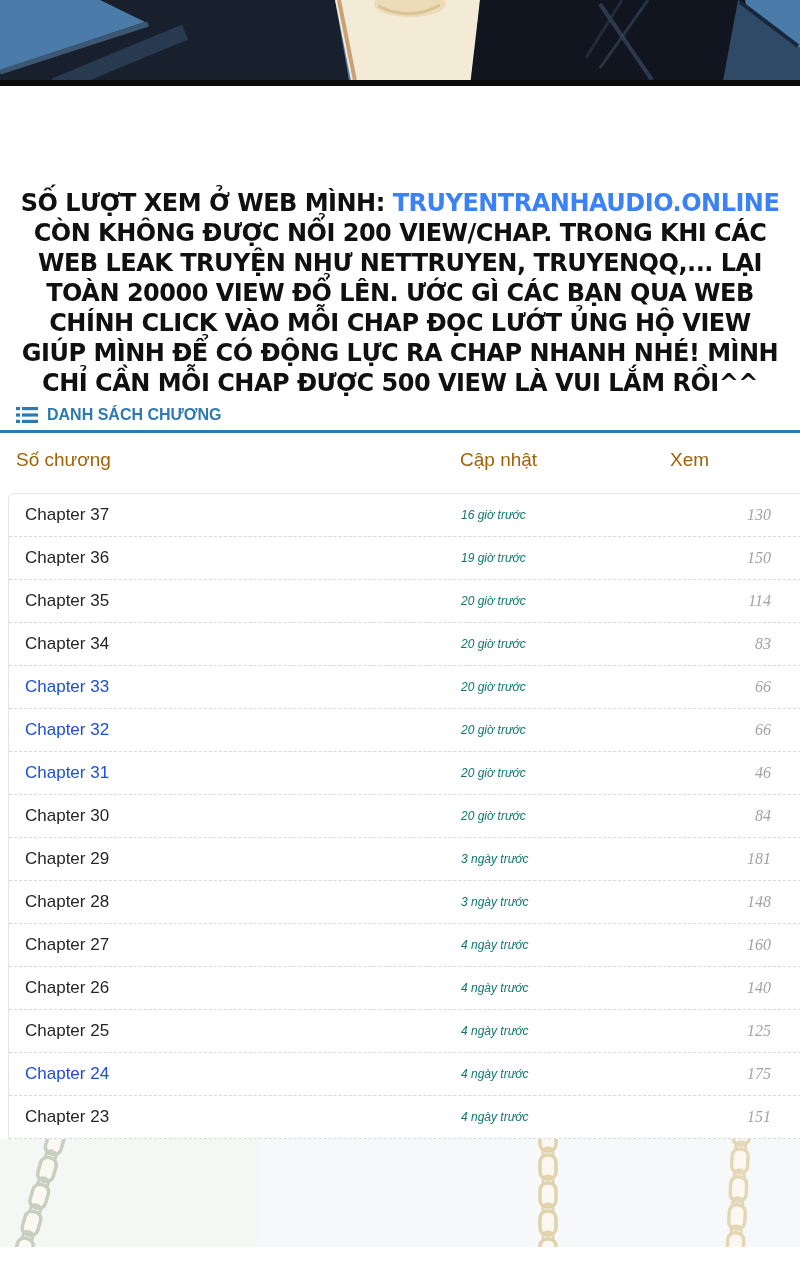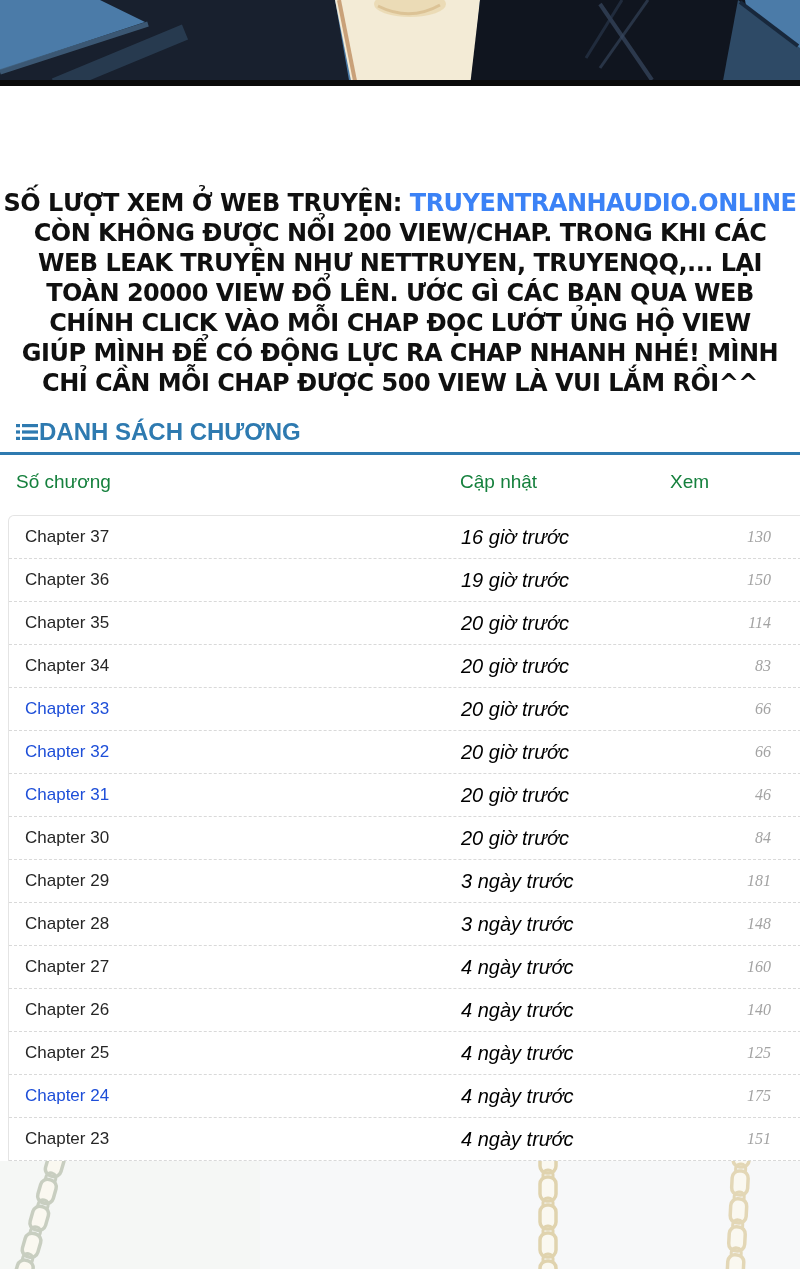--- a/index.html
+++ b/index.html
@@ -10,43 +10,43 @@
   .manga-top { width:800px; height:86px; display:block; }
 
   
   .notice { padding-top:102px; text-align:center;
             font-family:"DejaVu Sans", sans-serif; font-weight:700;
             font-size:24px; line-height:30px; color:#101010;
             letter-spacing:-0.5px; white-space:nowrap; }
   .notice .site { color:#3b82f6; }
 
   
-  .section-header { margin-top:12px; padding:8px 16px 6px;
+  .section-header { padding:8px 16px 6px;
                     border-bottom:3px solid #2e7ab0; color:#2e7ab0;
-                    font-size:24px; font-weight:700; display:flex;
-                    align-items:center; gap:1px; }
+                    font-size:16px; font-weight:700; display:flex;
+                    align-items:center; gap:9px; }
   .section-header svg { display:block; }
 
   
   .table-header { display:flex; align-items:center; padding:16px 30px 12px 16px;
-                  font-size:19px; color:#15803d; }
+                  font-size:19px; color:#a16207; }
   .th-name { flex:1; }
   .th-updated { width:210px; }
   .th-views { width:100px; text-align:left; }
 
   
   .chapter-panel { margin:10px -2px 0 8px;
                    border:1px solid #e4e4e4; border-bottom:none;
                    border-radius:6px 0 0 0; background:#fff; }
   .chapter-row { display:flex; align-items:center; height:43px;
                  padding:0 30px 0 16px; border-bottom:1px dashed #d9d9d9;
                  cursor:pointer; }
   .chapter-link { flex:1; font-size:17px; color:#262626; }
   .chapter-link.read { color:#1d4ed8; }
-  .chapter-updated { width:210px; font-size:20px; font-style:italic; color:#000000; }
+  .chapter-updated { width:210px; font-size:12px; font-style:italic; color:#0f766e; }
   .chapter-views { width:100px; text-align:right; font-size:16px;
                    font-style:italic; color:#a3a3a3;font-family:Liberation Serif, serif; }
 
   
   .manga-bottom { width:800px; height:108px; display:block; }
 </style>
 </head>
 <body>
 
 <svg class="manga-top" viewBox="0 0 800 86" preserveAspectRatio="none">
@@ -66,21 +66,21 @@
   <path d="M648,0 L600,68" stroke="#394961" stroke-width="3" opacity="0.6"></path>
   <path d="M622,0 L586,58" stroke="#2c3a50" stroke-width="3" opacity="0.6"></path>
 
   <path d="M738,0 L800,48 L800,86 L722,86 Z" fill="#2e4a66"></path>
   <path d="M740,2 L798,46" stroke="#18283c" stroke-width="4" fill="none"></path>
 
   <rect x="0" y="80" width="800" height="6" fill="#0b0b0b"></rect>
 </svg>
 
 <div class="notice">
-  <div><span>SỐ LƯỢT XEM Ở WEB TRUYỆN: </span><span class="site">TRUYENTRANHAUDIO.ONLINE</span></div>
+  <div><span>SỐ LƯỢT XEM Ở WEB MÌNH: </span><span class="site">TRUYENTRANHAUDIO.ONLINE</span></div>
   <div>CÒN KHÔNG ĐƯỢC NỔI 200 VIEW/CHAP. TRONG KHI CÁC</div>
   <div>WEB LEAK TRUYỆN NHƯ NETTRUYEN, TRUYENQQ,... LẠI</div>
   <div>TOÀN 20000 VIEW ĐỔ LÊN. ƯỚC GÌ CÁC BẠN QUA WEB</div>
   <div>CHÍNH CLICK VÀO MỖI CHAP ĐỌC LƯỚT ỦNG HỘ VIEW</div>
   <div>GIÚP MÌNH ĐỂ CÓ ĐỘNG LỰC RA CHAP NHANH NHÉ! MÌNH</div>
   <div>CHỈ CẦN MỖI CHAP ĐƯỢC 500 VIEW LÀ VUI LẮM RỒI^^</div>
 </div>
 
 <div class="section-header">
   <svg width="22" height="18" viewBox="0 0 22 18">

